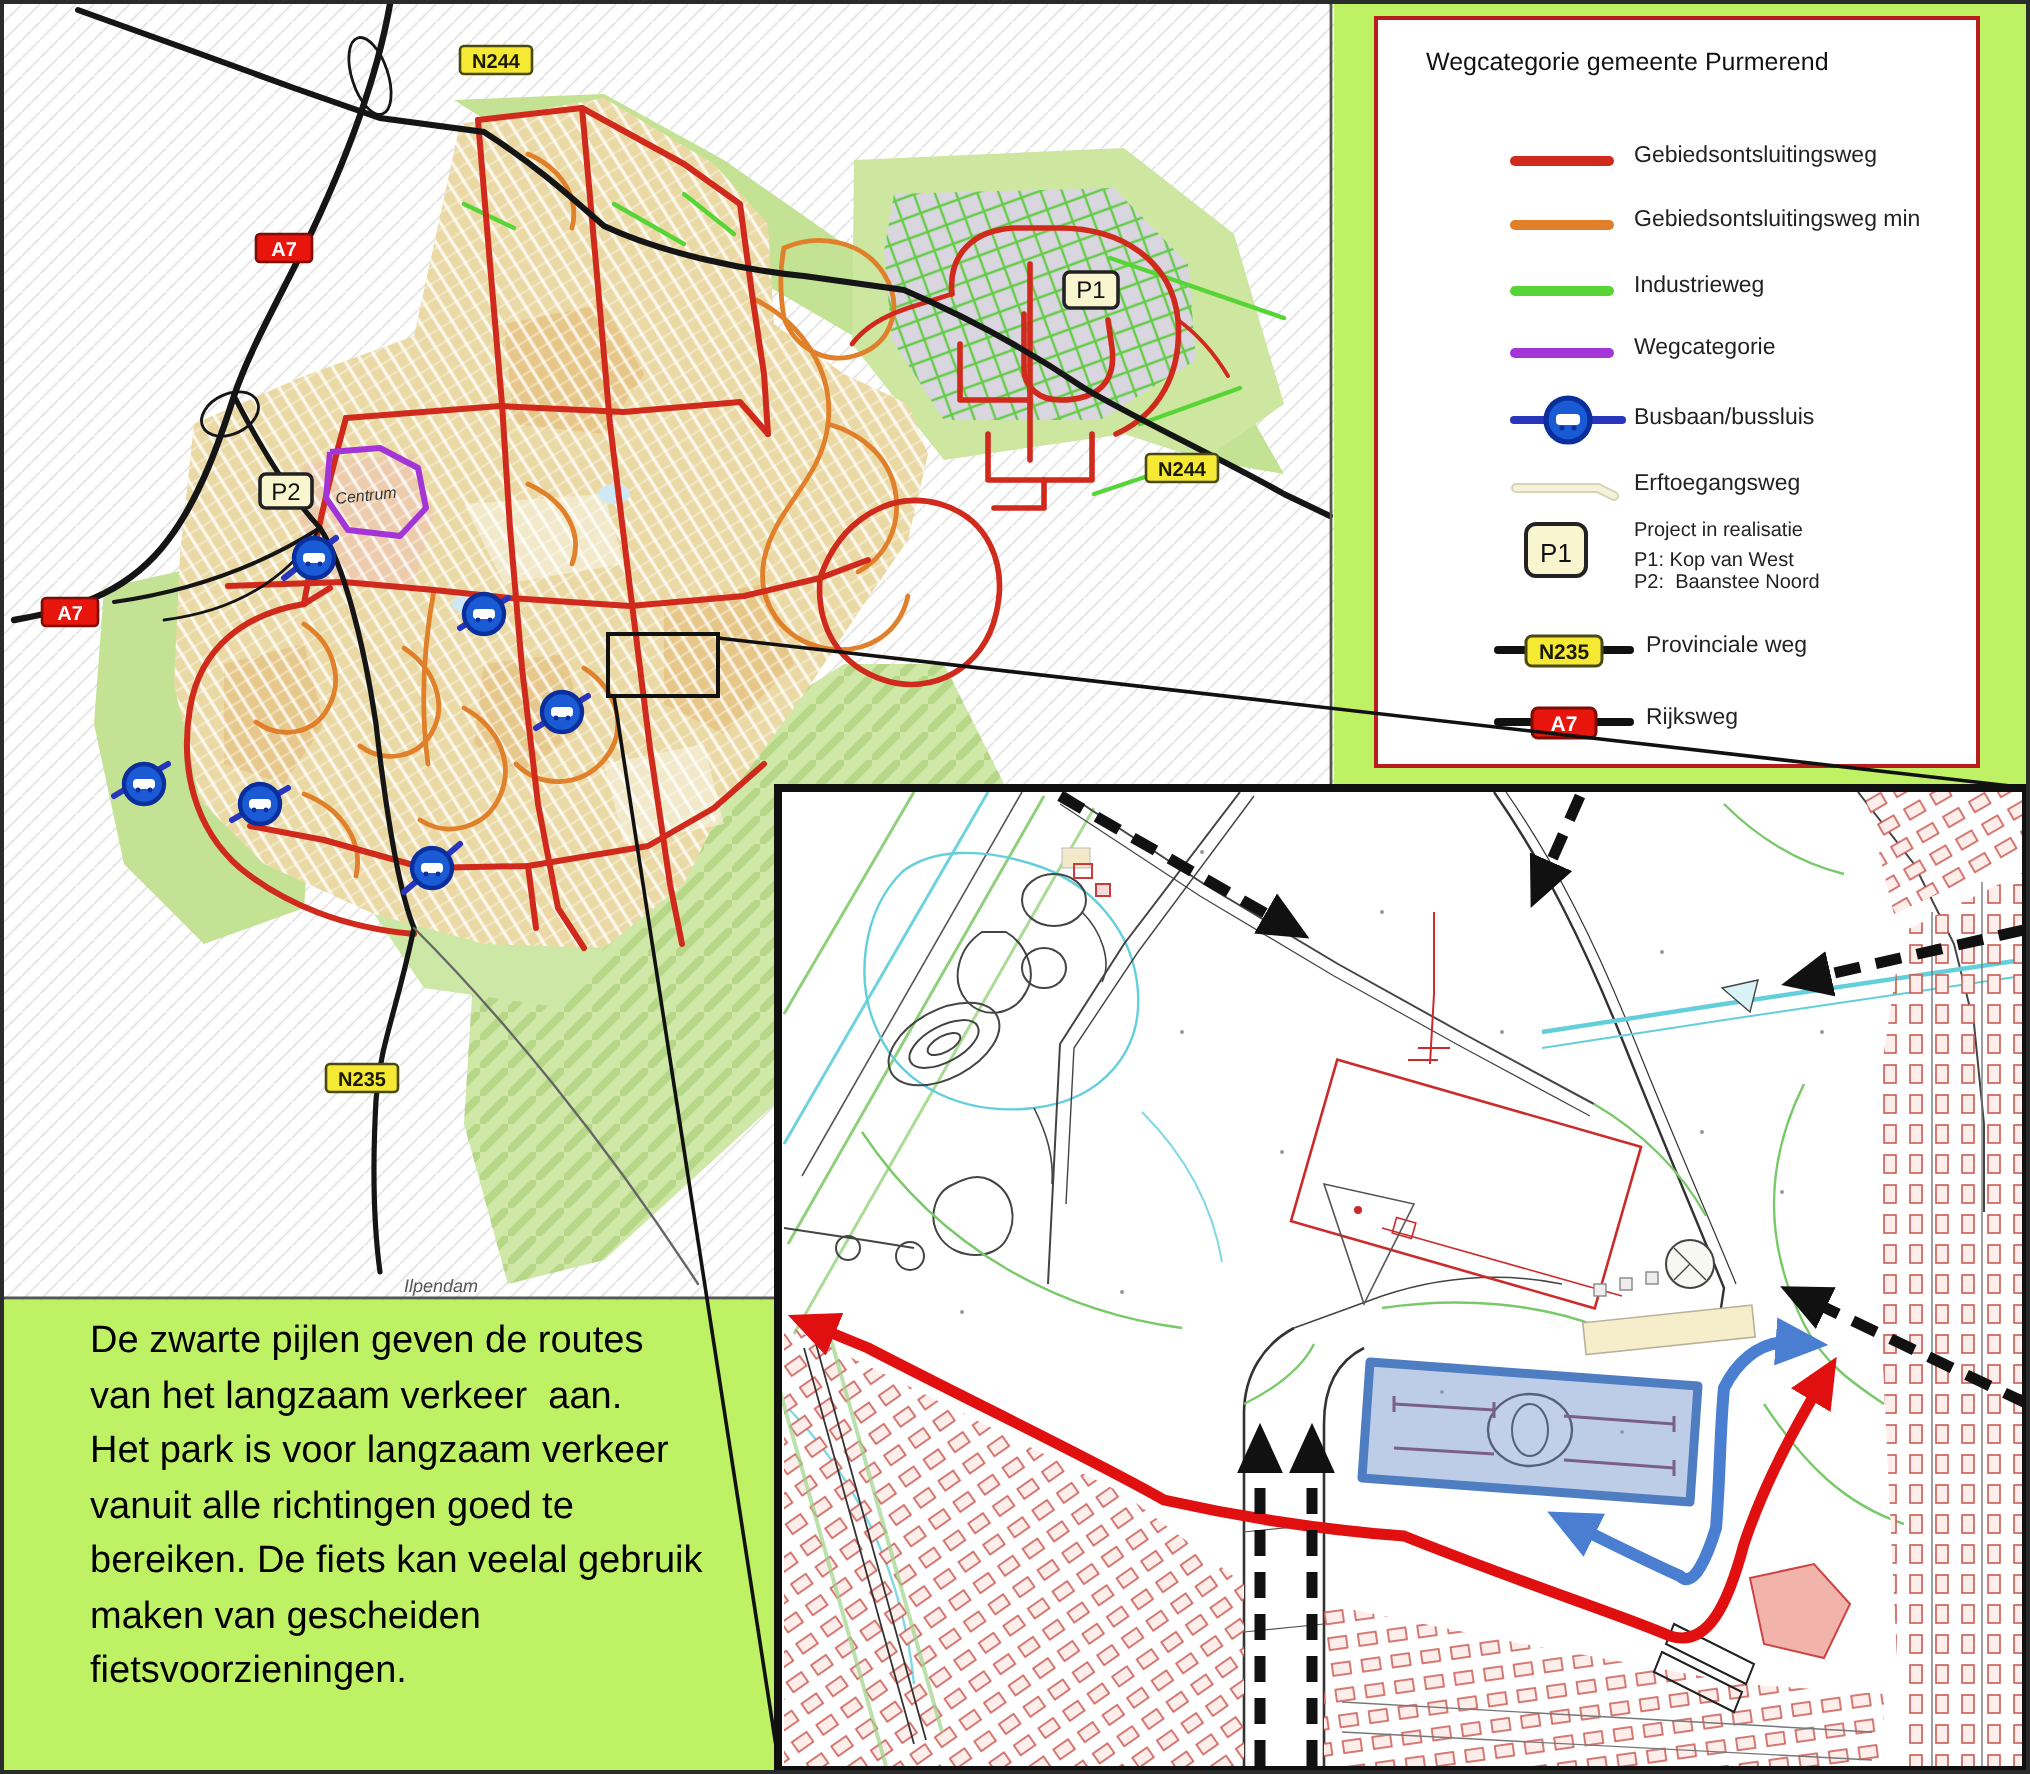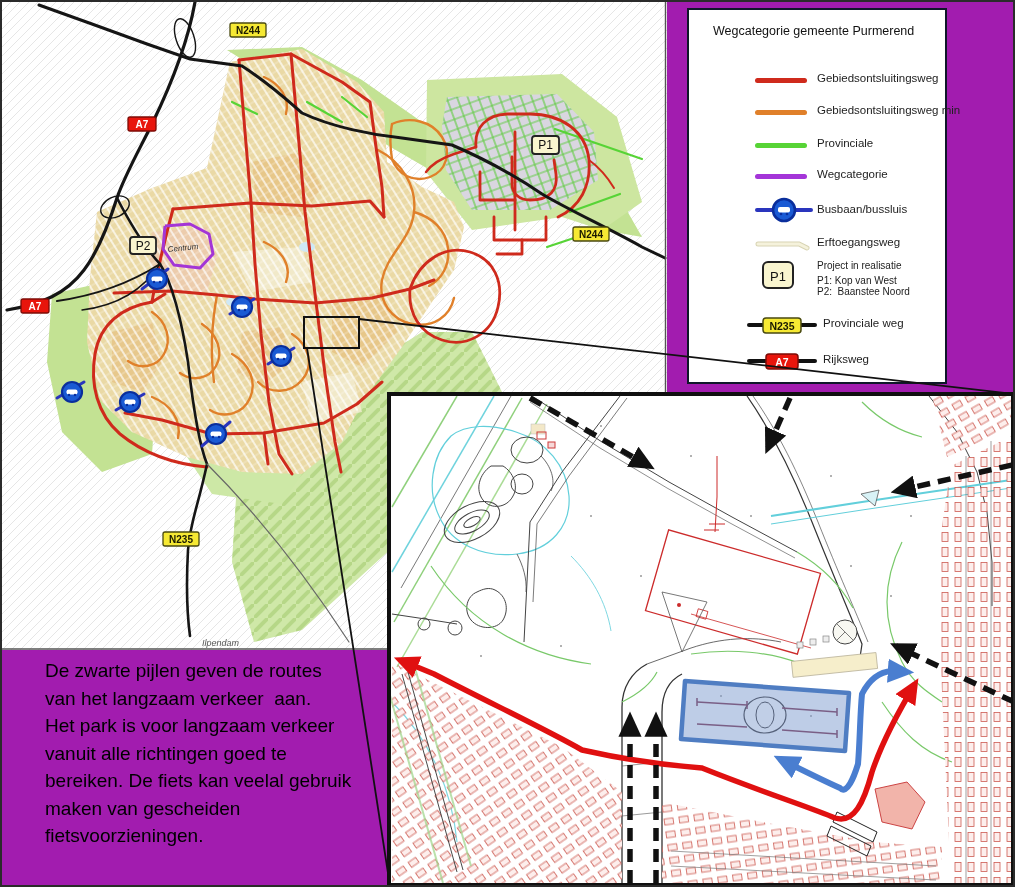--- a/index.html
+++ b/index.html
@@ -1,19 +1,19 @@
 <!DOCTYPE html>
 <html><head>
 <meta charset="utf-8">
 <style>
   html,body{margin:0;padding:0;background:#fff;font-family:"Liberation Sans",sans-serif;}
-  #canvas{position:relative;width:1015px;height:887px;background:#a21caf;border:2px solid #2b2b2b;box-sizing:border-box;overflow:hidden;}
+  #canvas{position:relative;width:1015px;height:887px;background:#bef264;border:2px solid #2b2b2b;box-sizing:border-box;overflow:hidden;}
   svg{display:block;}
   
-  #legend{position:absolute;left:685px;top:6px;width:260px;height:376px;background:#fff;border:2px solid #0f172a;box-sizing:border-box;z-index:2;}
+  #legend{position:absolute;left:685px;top:6px;width:303px;height:376px;background:#fff;border:2px solid #b91c1c;box-sizing:border-box;z-index:2;}
   #legend .lg-title{position:absolute;left:24px;top:14px;font-size:12.5px;color:#111;}
   .lg-row{position:absolute;left:0;width:100%;height:26px;margin-left:40px;}
   .lg-icon{position:absolute;left:26px;top:0;width:58px;height:26px;}
   .lg-line{position:absolute;left:0;top:11px;width:52px;height:5px;border-radius:3px;}
   .lg-label{position:absolute;left:88px;top:5px;font-size:11.5px;color:#222;white-space:nowrap;}
   .lg-proj{position:absolute;left:88px;font-size:10px;color:#222;white-space:pre;}
   
   #inset{position:absolute;left:385px;top:390px;width:628px;height:495px;background:#fff;border:4px solid #101010;box-sizing:border-box;z-index:4;}
   
   #leaders{position:absolute;left:0;top:0;z-index:3;pointer-events:none;}
@@ -235,21 +235,21 @@
     <div class="lg-row" style="top:89px">
       <span class="lg-icon">
           <span class="lg-line" style="background:#e0802a"></span>
         </span>
       <span class="lg-label">Gebiedsontsluitingsweg min</span>
     </div>
     <div class="lg-row" style="top:122px">
       <span class="lg-icon">
           <span class="lg-line" style="background:#57d436"></span>
         </span>
-      <span class="lg-label">Provinciale</span>
+      <span class="lg-label">Industrieweg</span>
     </div>
     <div class="lg-row" style="top:153px">
       <span class="lg-icon">
           <span class="lg-line" style="background:#a435d8"></span>
         </span>
       <span class="lg-label">Wegcategorie</span>
     </div>
     <div class="lg-row" style="top:186px;height:30px">
       <span class="lg-icon">
         <svg width="58" height="28" viewBox="0 0 58 28">

